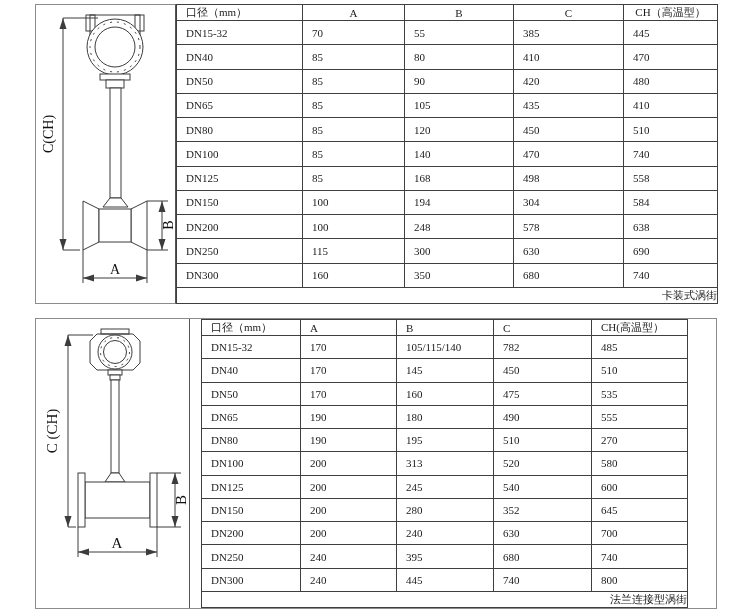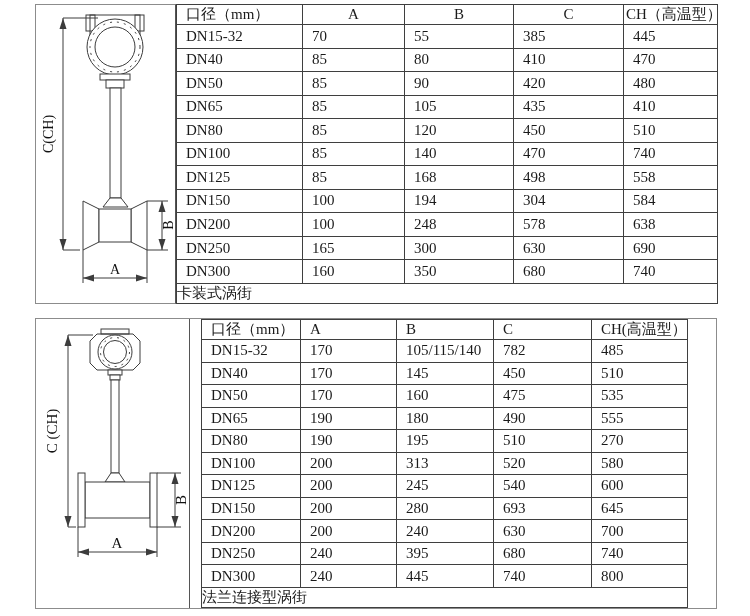--- a/index.html
+++ b/index.html
@@ -11,30 +11,30 @@
   }
   .section { position:absolute; display:flex; }
   #sec1 { left:35px; top:4px;  width:682px; height:300px; }
   #sec2 { left:35px; top:318px; width:682px; height:291px;
           border:1px solid #8c8c8c; box-sizing:border-box; }
 
   .diagram-cell { flex:none; background:#fff; }
   #diag1 { width:141px; height:300px; border:1px solid #8c8c8c; border-right:1px solid #555; box-sizing:border-box; }
   #diag2 { width:154px; height:289px; border-right:1px solid #555; box-sizing:border-box; }
 
-  table { border-collapse:collapse; table-layout:fixed; font-size:15px; }
+  table { border-collapse:collapse; table-layout:fixed; font-size:11px; }
   #t1 { width:541px; height:300px; }
   #t2 { width:486px; height:289px; margin-left:11px; }
   td, th {
     border:1px solid #3f3f3f; font-weight:normal;
     padding:0 2px 0 9px; text-align:left; vertical-align:middle;
     white-space:nowrap; overflow:hidden;
   }
   #t1 th.c { text-align:center; padding:0 2px; }
-  tfoot td { text-align:left; padding:0; }
+  tfoot td { text-align:right; padding:0; }
   svg text { font-family:"Liberation Serif", serif; fill:#111; }
   .ln  { stroke:#3c3c3c; stroke-width:1; fill:none; }
   .fw  { stroke:#3c3c3c; stroke-width:1; fill:#ffffff; }
   .ar  { fill:#3c3c3c; stroke:none; }
   .kn  { stroke:#3c3c3c; stroke-width:1; fill:none; stroke-dasharray:2,5; }
 </style>
 </head>
 <body>
 
 <div class="section" id="sec1">
@@ -163,21 +163,21 @@
         </tr>
         <tr>
           <td>DN200</td>
           <td>100</td>
           <td>248</td>
           <td>578</td>
           <td>638</td>
         </tr>
         <tr>
           <td>DN250</td>
-          <td>165</td>
+          <td>115</td>
           <td>300</td>
           <td>630</td>
           <td>690</td>
         </tr>
         <tr>
           <td>DN300</td>
           <td>160</td>
           <td>350</td>
           <td>680</td>
           <td>740</td>
@@ -304,21 +304,21 @@
           <td>DN125</td>
           <td>200</td>
           <td>245</td>
           <td>540</td>
           <td>600</td>
         </tr>
         <tr>
           <td>DN150</td>
           <td>200</td>
           <td>280</td>
-          <td>693</td>
+          <td>352</td>
           <td>645</td>
         </tr>
         <tr>
           <td>DN200</td>
           <td>200</td>
           <td>240</td>
           <td>630</td>
           <td>700</td>
         </tr>
         <tr>

